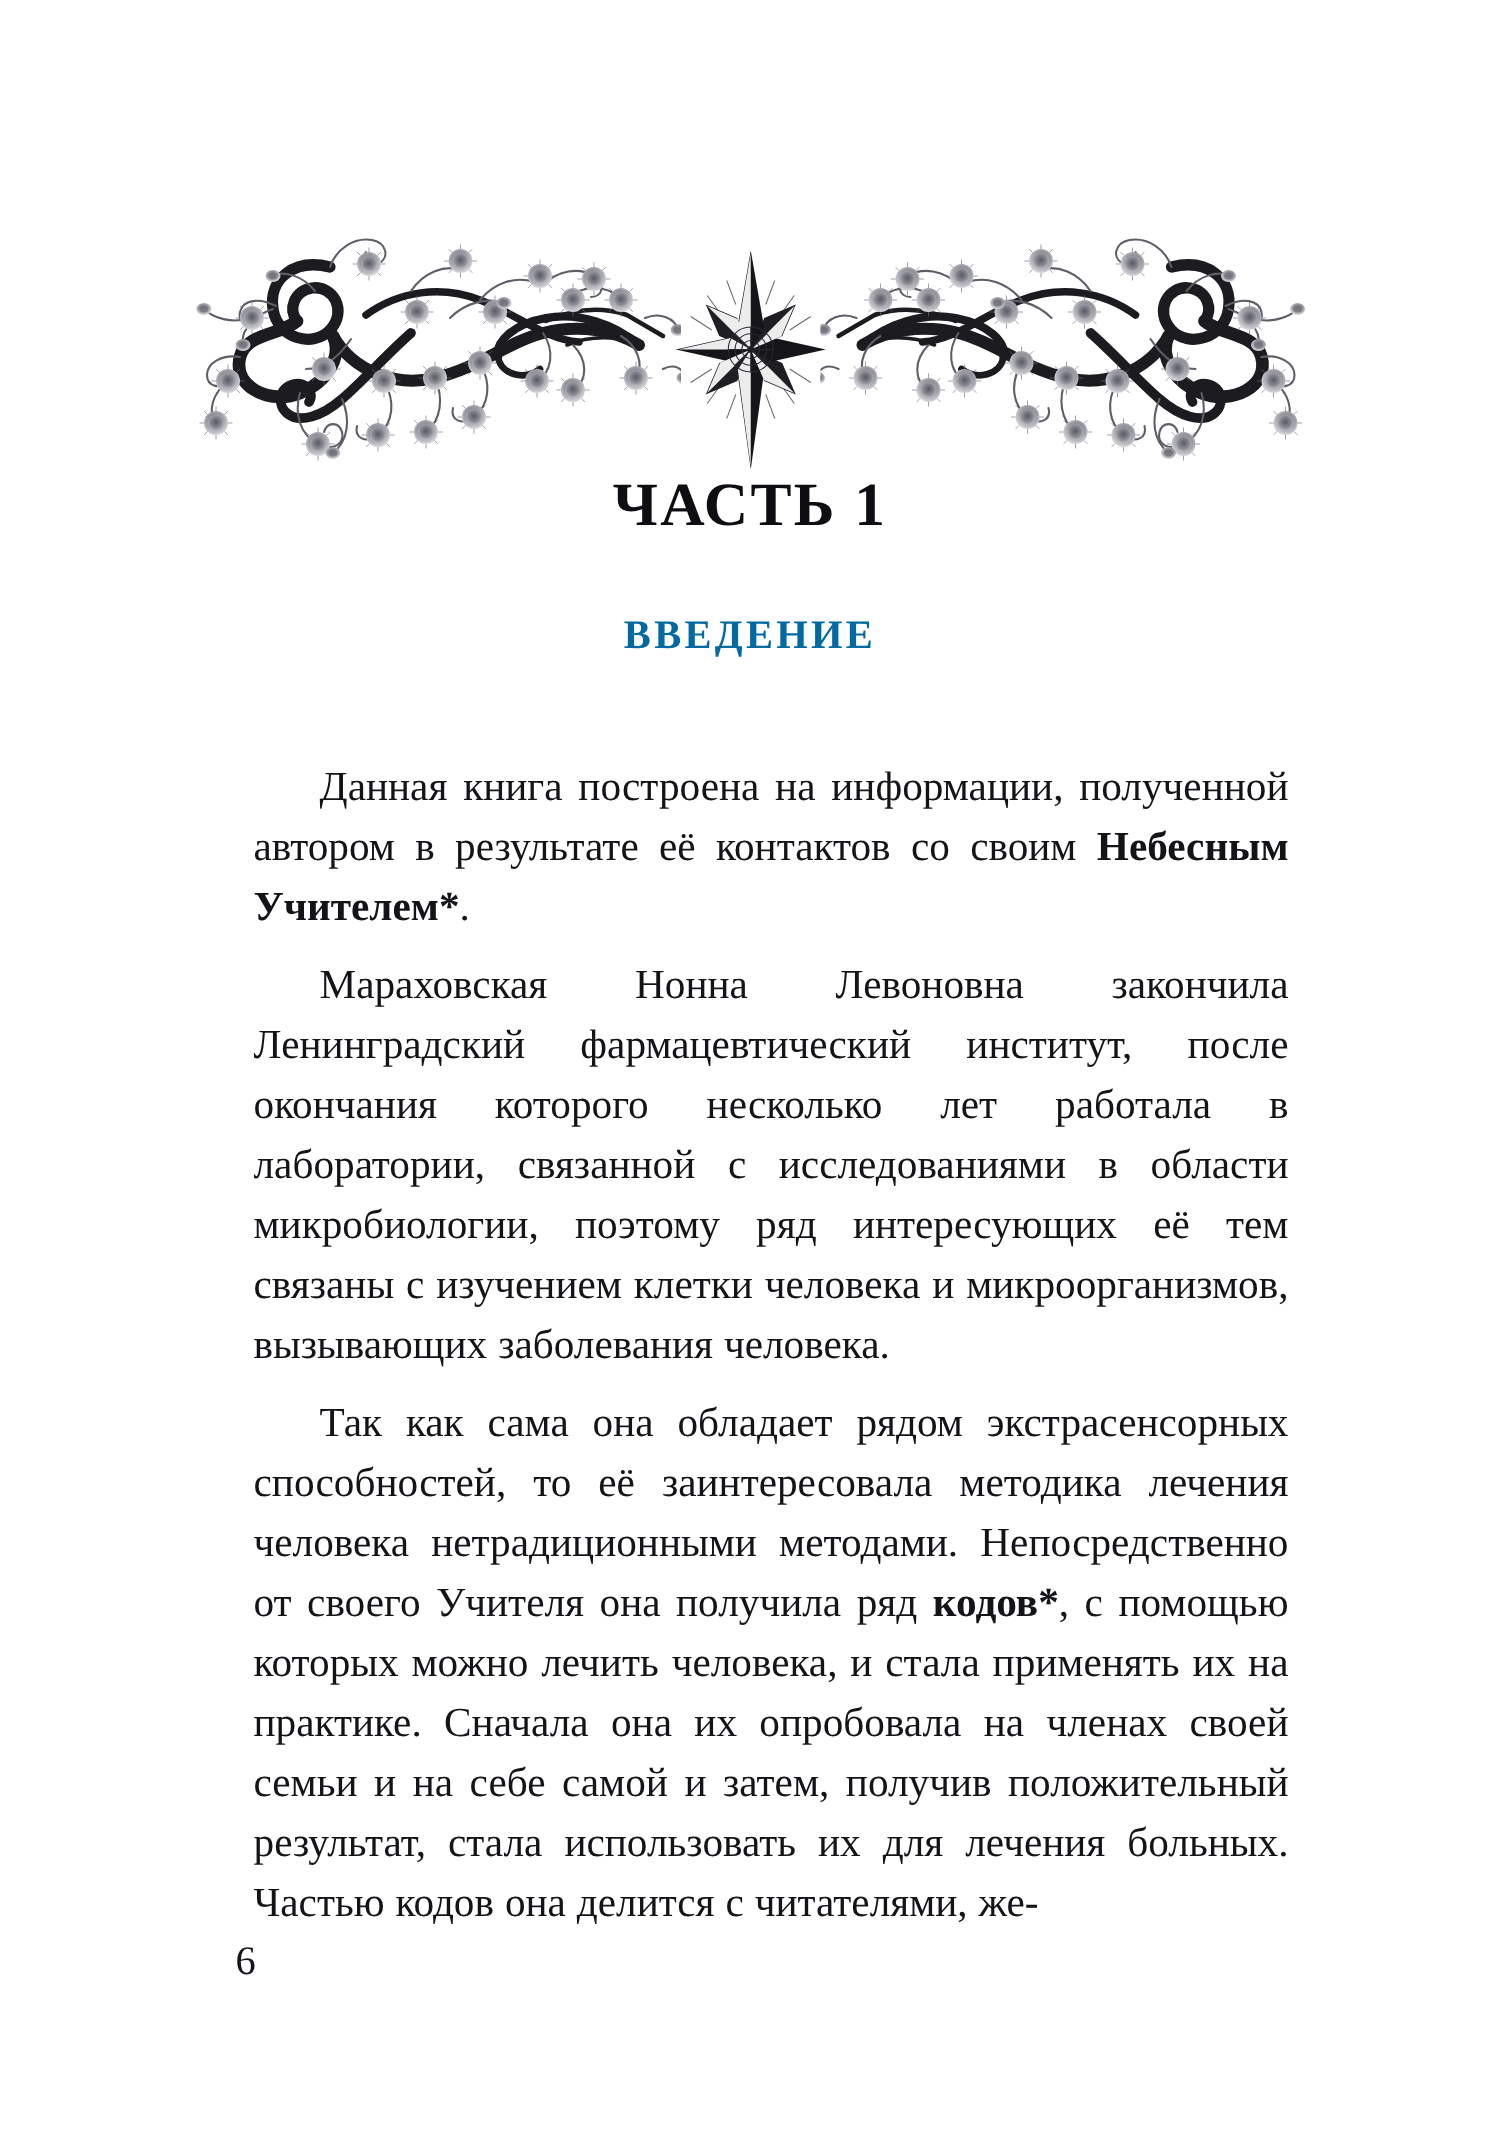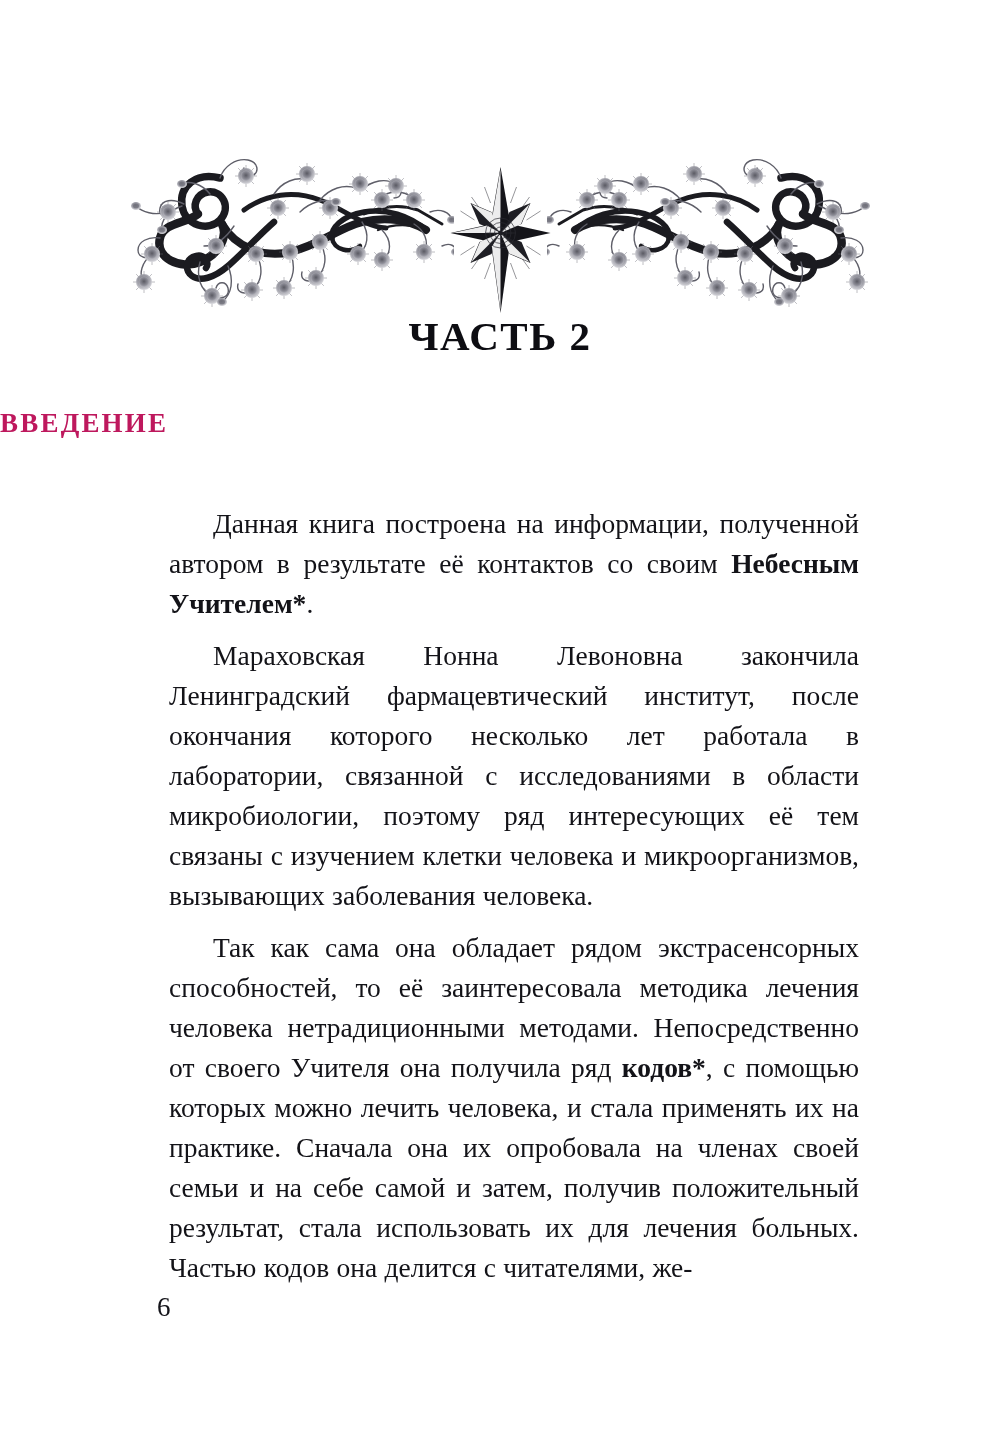--- a/index.html
+++ b/index.html
@@ -57,24 +57,25 @@
     font-weight: bold;
     letter-spacing: 1.5px;
     color: #0d0d12;
     line-height: 1;
   }
   .section-title {
     position: absolute;
     left: 0;
     top: 410px;
     width: 1000px;
+    text-align: center;
     font-size: 27px;
     font-weight: bold;
     letter-spacing: 2.2px;
-    color: #be185d;
+    color: #0369a1;
     line-height: 1;
   }
 
   
   .body-text {
     position: absolute;
     left: 157px;
     top: 492px;
     width: 714px;
   }
@@ -341,21 +342,21 @@
         <use href="#budL" x="328" y="70"></use>
         <use href="#budL" x="332" y="102"></use>
         <use href="#budL" x="58" y="34"></use>
         <use href="#budL" x="38" y="80"></use>
         <use href="#budL" x="98" y="152"></use>
         <use href="#budL" x="212" y="52"></use>
       </g>
     </svg>
   </div>
 
-  <div class="part-title">ЧАСТЬ 2</div>
+  <div class="part-title">ЧАСТЬ 1</div>
   <div class="section-title">ВВЕДЕНИЕ</div>
 
   <div class="body-text">
     <p id="para-0"><span>Данная книга построена на информации, полученной автором в результате её контактов со своим </span><b>Небесным Учителем*</b><span>.</span></p>
     <p id="para-1"><span>Мараховская Нонна Левоновна закончила Ленинградский фармацевтический институт, после окончания которого несколько лет работала в лаборатории, связанной с исследованиями в области микробиологии, поэтому ряд интересующих её тем связаны с изучением клетки человека и микроорганизмов, вызывающих заболевания человека.</span></p>
     <p id="para-2"><span>Так как сама она обладает рядом экстрасенсорных способностей, то её заинтересовала методика лечения человека нетрадиционными методами. Непосредственно от своего Учителя она получила ряд </span><b>кодов*</b><span>, с помощью которых можно лечить человека, и стала применять их на практике. Сначала она их опробовала на членах своей семьи и на себе самой и затем, получив положительный результат, стала использовать их для лечения больных. Частью кодов она делится с читателями, же-</span></p>
   </div>
 
   <div class="page-number">6</div>
 

